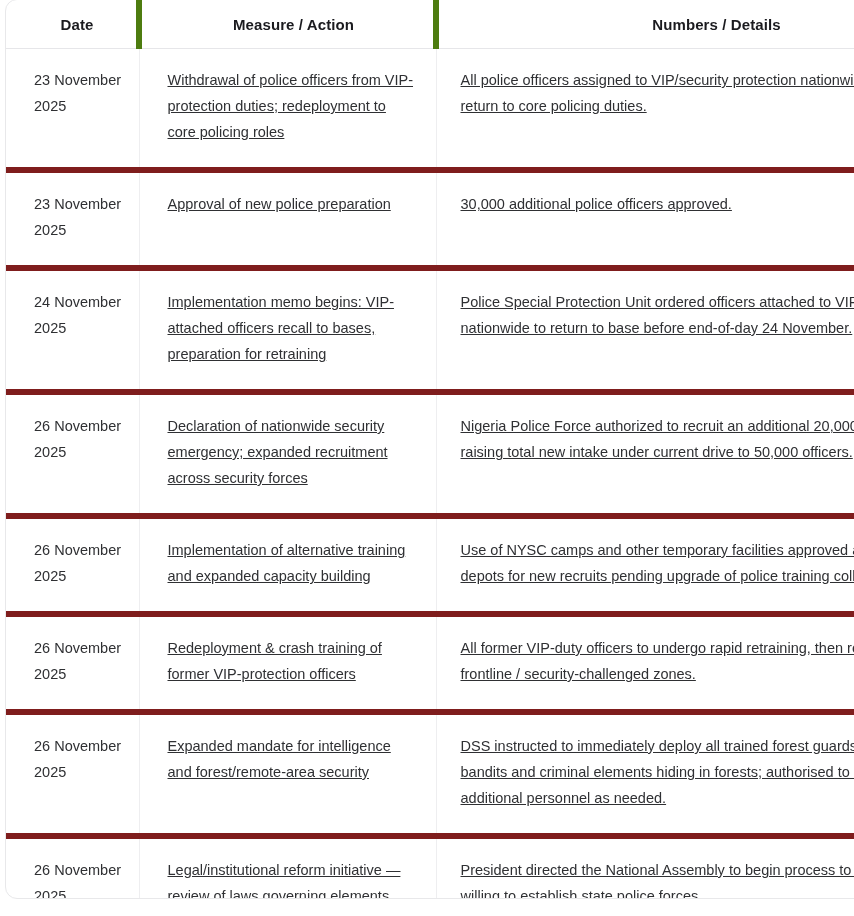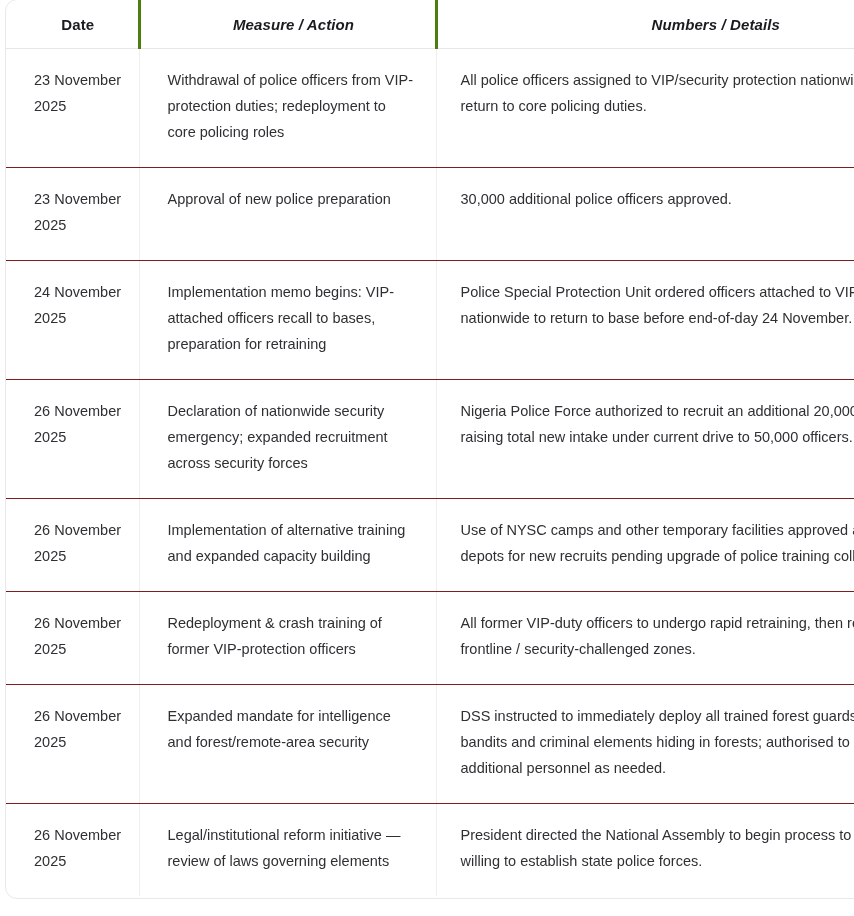--- a/index.html
+++ b/index.html
@@ -47,35 +47,35 @@
     padding: 16px 16px 15px 28px;
     border-bottom: 1px solid #e6e6e9;
     vertical-align: middle;
     letter-spacing: 0.1px;
   }
   thead th.th-measure { padding-left: 28px; }
   thead th.th-details { padding-left: 24px; }
 
   thead th.th-measure,
   thead th.th-details {
-    border-left: 3px solid #4d7c0f;
-    font-style: italic;
+    border-left: 6px solid #4d7c0f;
   }
 
   tbody td {
     font-size: 14.5px;
     line-height: 26px;
     color: #2f3033;
     vertical-align: top;
     padding: 18px 16px 22px 28px;
-    border-bottom: 1px solid #7f1d1d;
+    border-bottom: 6px solid #7f1d1d;
   }
   tbody td.td-measure,
   tbody td.td-details {
     border-left: 1px solid #eeeef0;
+    text-decoration: underline;
   }
   tbody td.td-measure { padding-left: 28px; padding-right: 22px; }
   tbody td.td-details { padding-left: 24px; padding-right: 30px; }
 
   tbody tr:last-child td { border-bottom: none; }
 
   .date-cell { white-space: normal; }
 </style>
 </head>
 <body>

